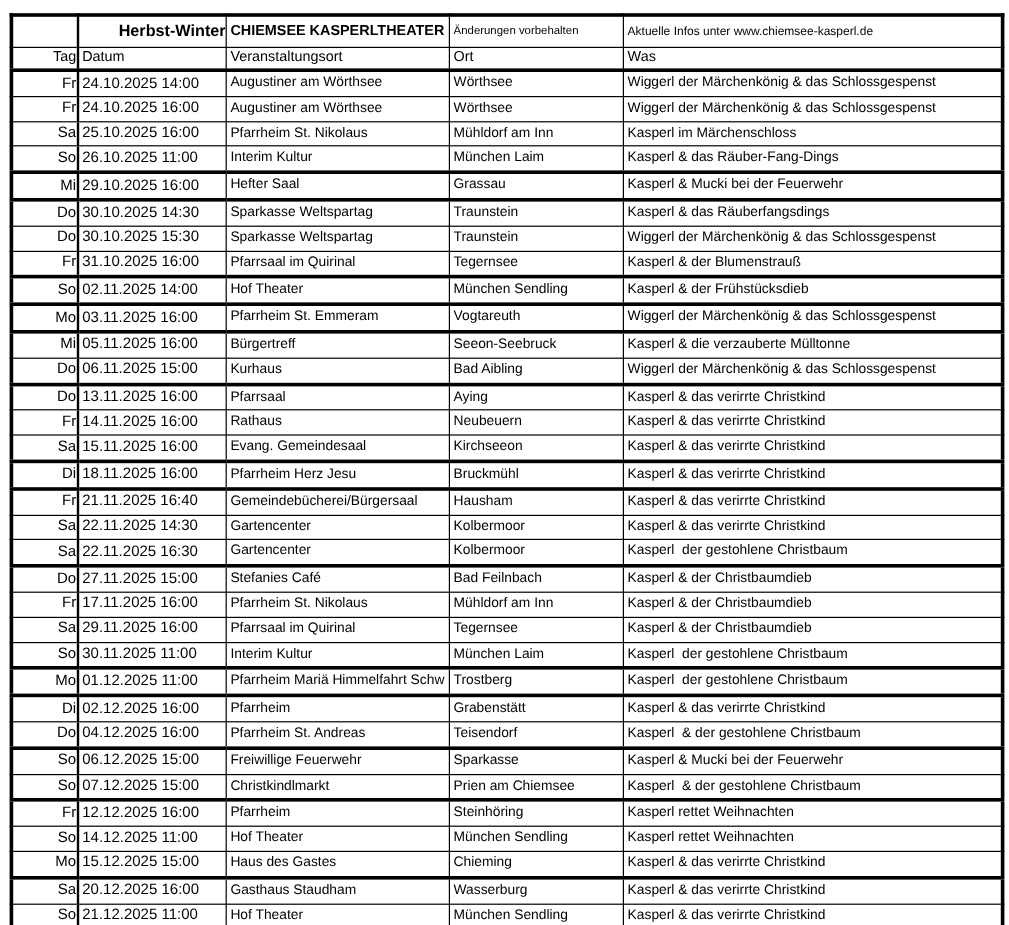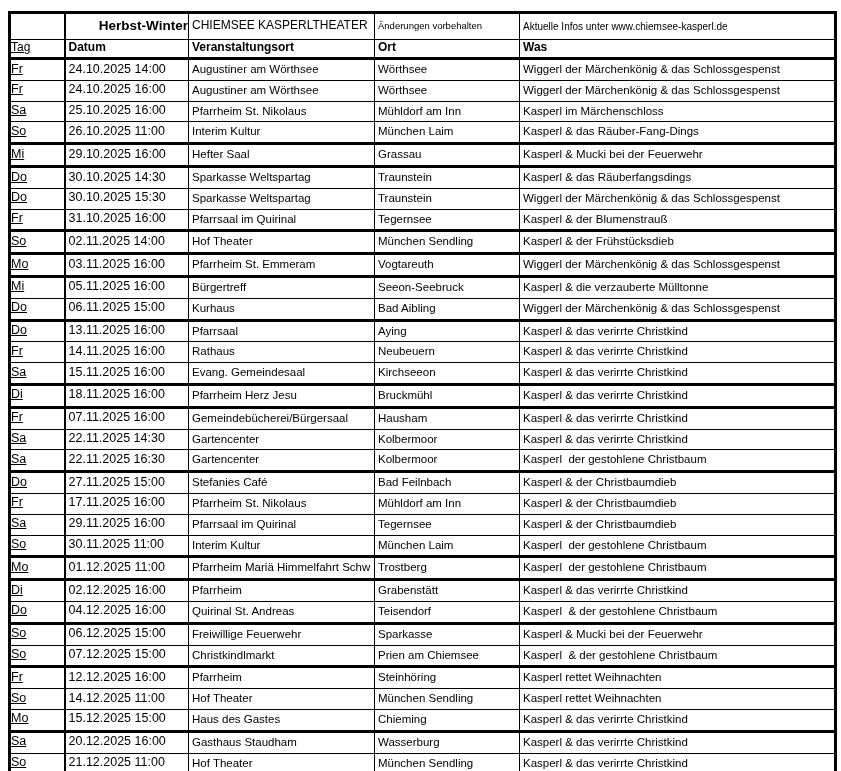--- a/index.html
+++ b/index.html
@@ -33,35 +33,34 @@
   
   col.w-tag   { width: 55px; }
   col.w-datum { width: 124px; }
   col.w-venue { width: 186px; }
   col.w-ort   { width: 145px; }
   col.w-was   { width: 316px; }
 
   
   td:first-child, th:first-child {
     border-right-width: 2px;
-    text-align: left;
+    text-align: right;
     padding-left: 0;
-    text-decoration: underline;
   }
 
   
   tr.title-row td { height: 24px; }
   td.t-season  { font-weight: bold; font-size: 13.5px; text-align: right; }
-  td.t-theater { font-weight: normal; font-size: 12px; }
+  td.t-theater { font-weight: bold; font-size: 12px; }
   td.t-notice  { font-size: 9.5px; }
   td.t-info    { font-size: 10px; }
 
   
   tr.colhead-row th { height: 16px; font-size: 12px; }
-  tr.colhead-row th.bold { font-weight: bold; }
+  tr.colhead-row th.bold { font-weight: normal; }
   tr.colhead-row { border-bottom: 3px solid #000; }
 
   
   tbody td { height: 18.8px; }
   tbody td.c-tag, tbody td.c-datum { font-size: 12.5px; }
   tr.thick td { border-bottom-width: 3px; }
 </style>
 </head>
 <body>
 
@@ -198,21 +197,21 @@
   </tr>
         <tr class="thick">
     <td class="c-tag">Di</td>
     <td class="c-datum">18.11.2025 16:00</td>
     <td class="c-venue">Pfarrheim Herz Jesu</td>
     <td class="c-ort">Bruckmühl</td>
     <td class="c-was">Kasperl &amp; das verirrte Christkind</td>
   </tr>
         <tr>
     <td class="c-tag">Fr</td>
-    <td class="c-datum">07.11.2025 16:00</td>
+    <td class="c-datum">21.11.2025 16:40</td>
     <td class="c-venue">Gemeindebücherei/Bürgersaal</td>
     <td class="c-ort">Hausham</td>
     <td class="c-was">Kasperl &amp; das verirrte Christkind</td>
   </tr>
         <tr>
     <td class="c-tag">Sa</td>
     <td class="c-datum">22.11.2025 14:30</td>
     <td class="c-venue">Gartencenter</td>
     <td class="c-ort">Kolbermoor</td>
     <td class="c-was">Kasperl &amp; das verirrte Christkind</td>
@@ -262,21 +261,21 @@
         <tr>
     <td class="c-tag">Di</td>
     <td class="c-datum">02.12.2025 16:00</td>
     <td class="c-venue">Pfarrheim</td>
     <td class="c-ort">Grabenstätt</td>
     <td class="c-was">Kasperl &amp; das verirrte Christkind</td>
   </tr>
         <tr class="thick">
     <td class="c-tag">Do</td>
     <td class="c-datum">04.12.2025 16:00</td>
-    <td class="c-venue">Quirinal St. Andreas</td>
+    <td class="c-venue">Pfarrheim St. Andreas</td>
     <td class="c-ort">Teisendorf</td>
     <td class="c-was">Kasperl  &amp; der gestohlene Christbaum</td>
   </tr>
         <tr>
     <td class="c-tag">So</td>
     <td class="c-datum">06.12.2025 15:00</td>
     <td class="c-venue">Freiwillige Feuerwehr</td>
     <td class="c-ort">Sparkasse</td>
     <td class="c-was">Kasperl &amp; Mucki bei der Feuerwehr</td>
   </tr>

